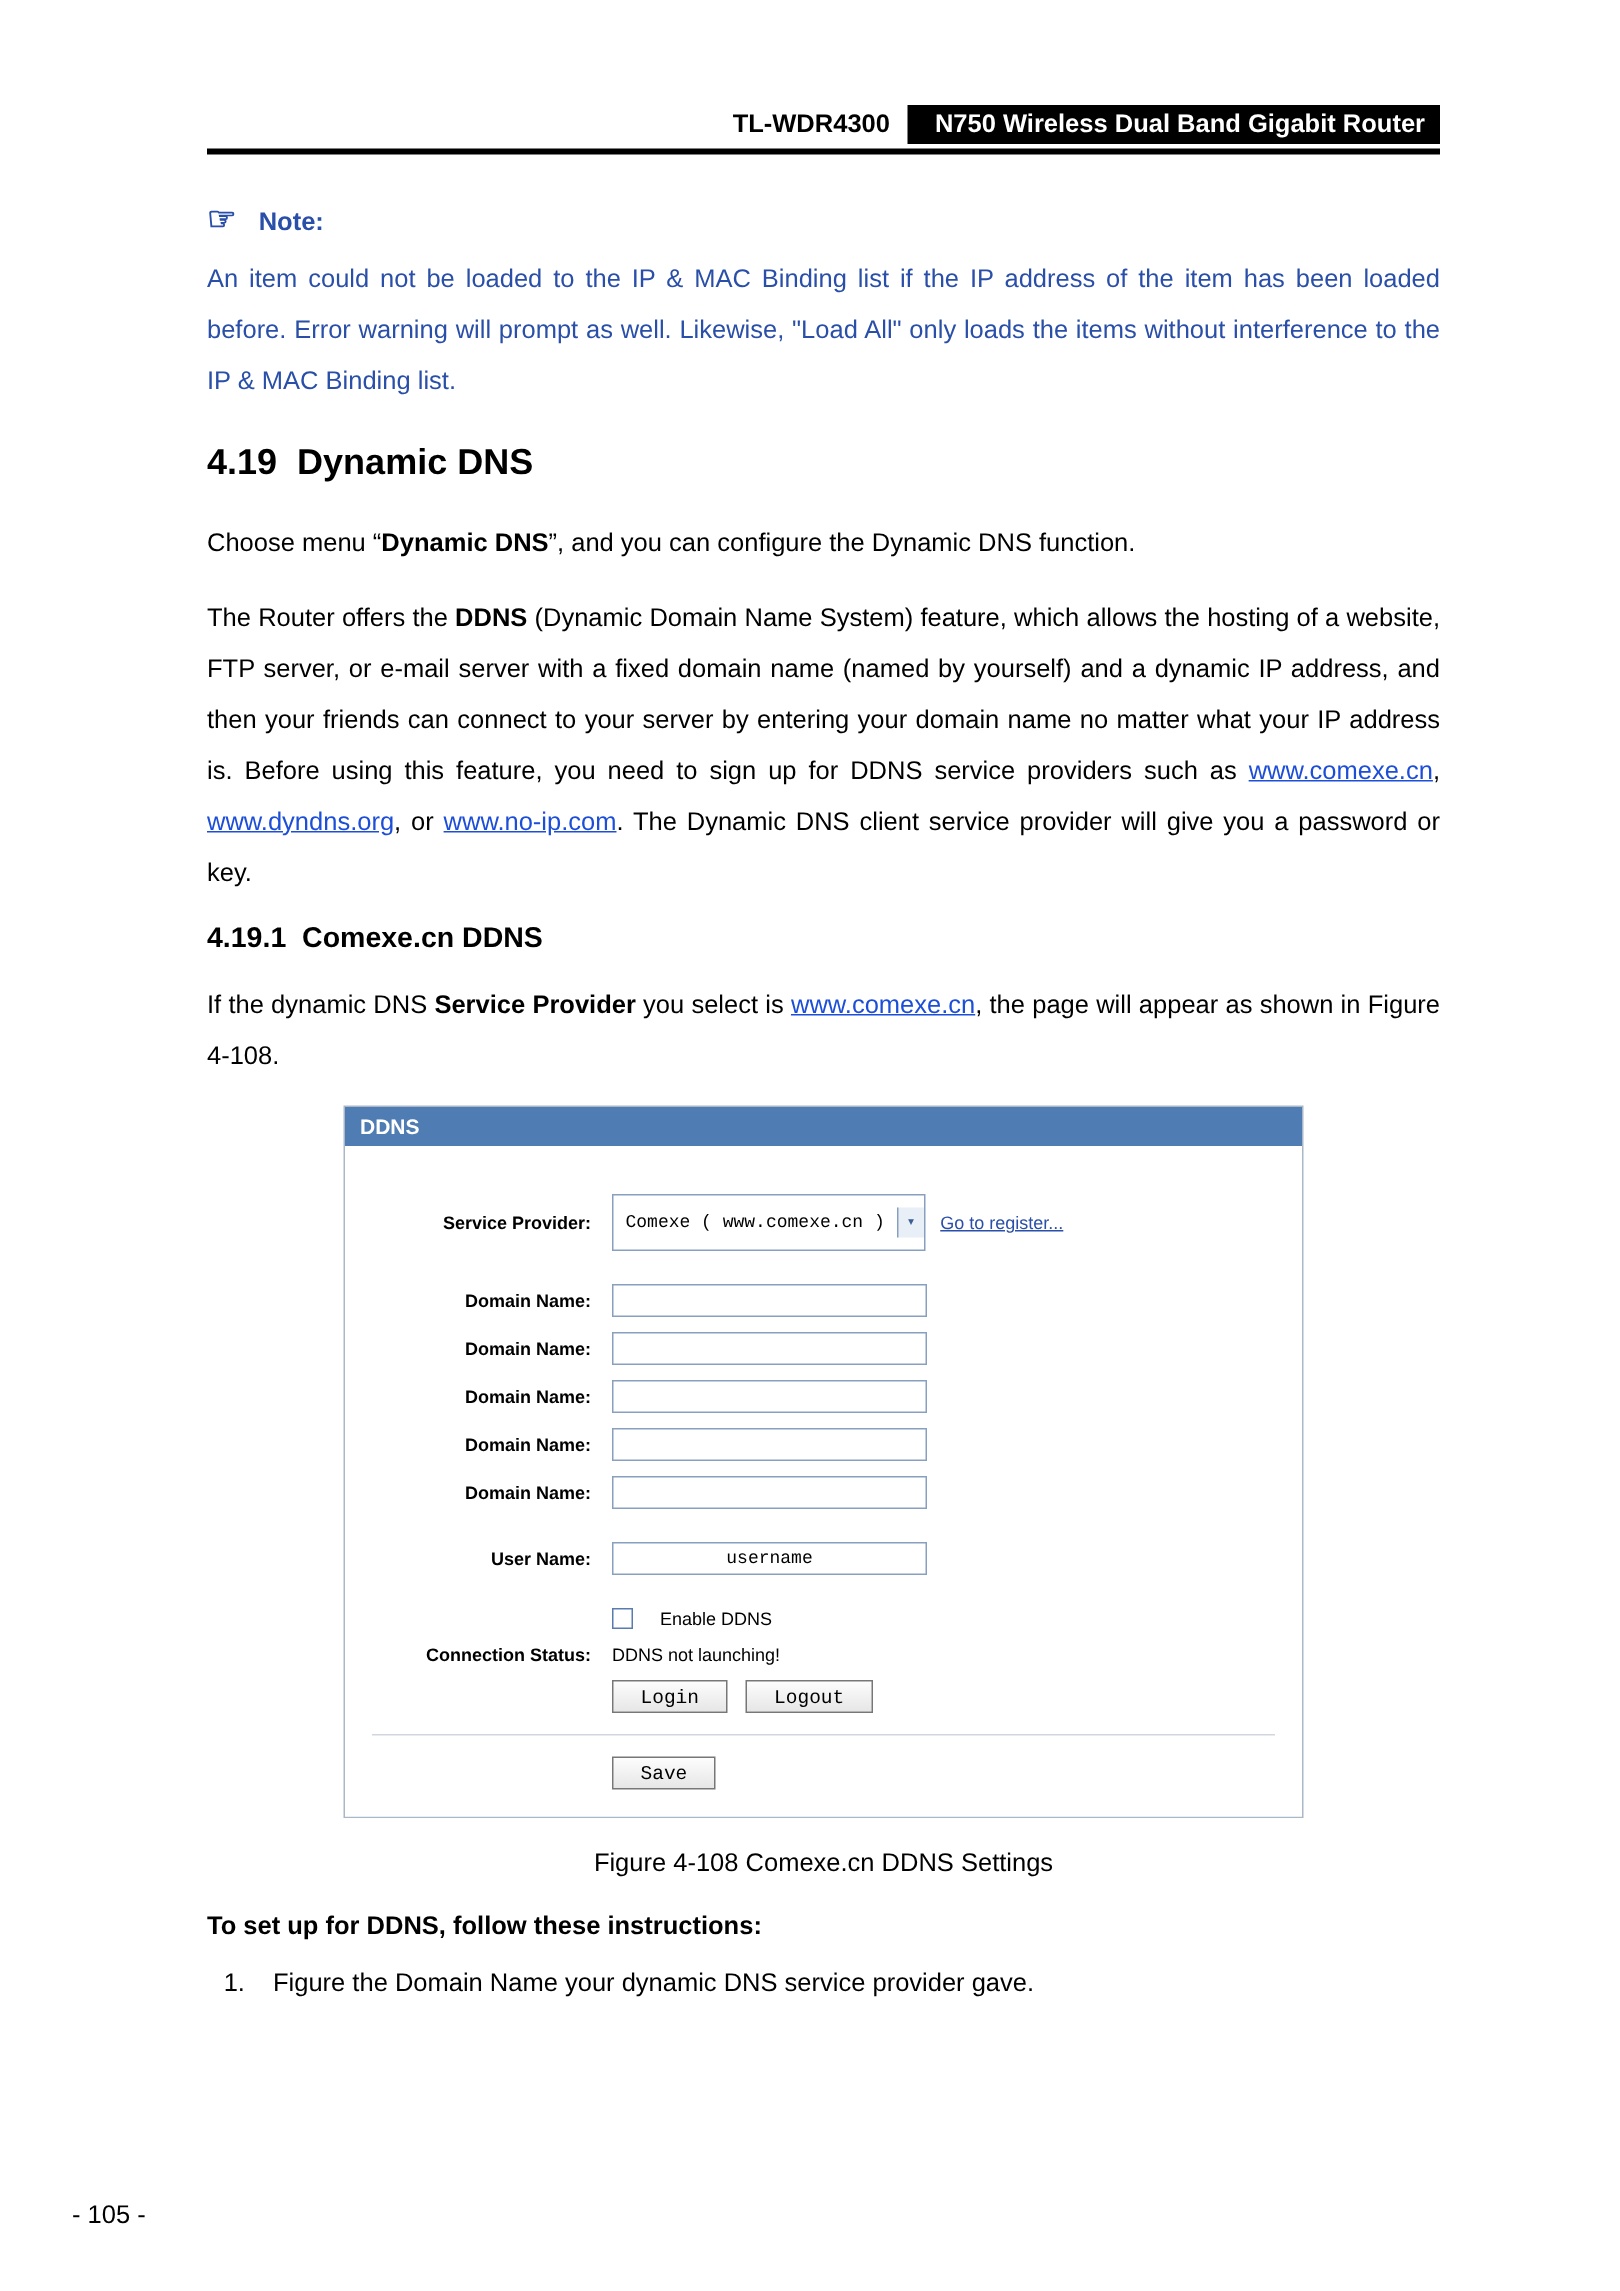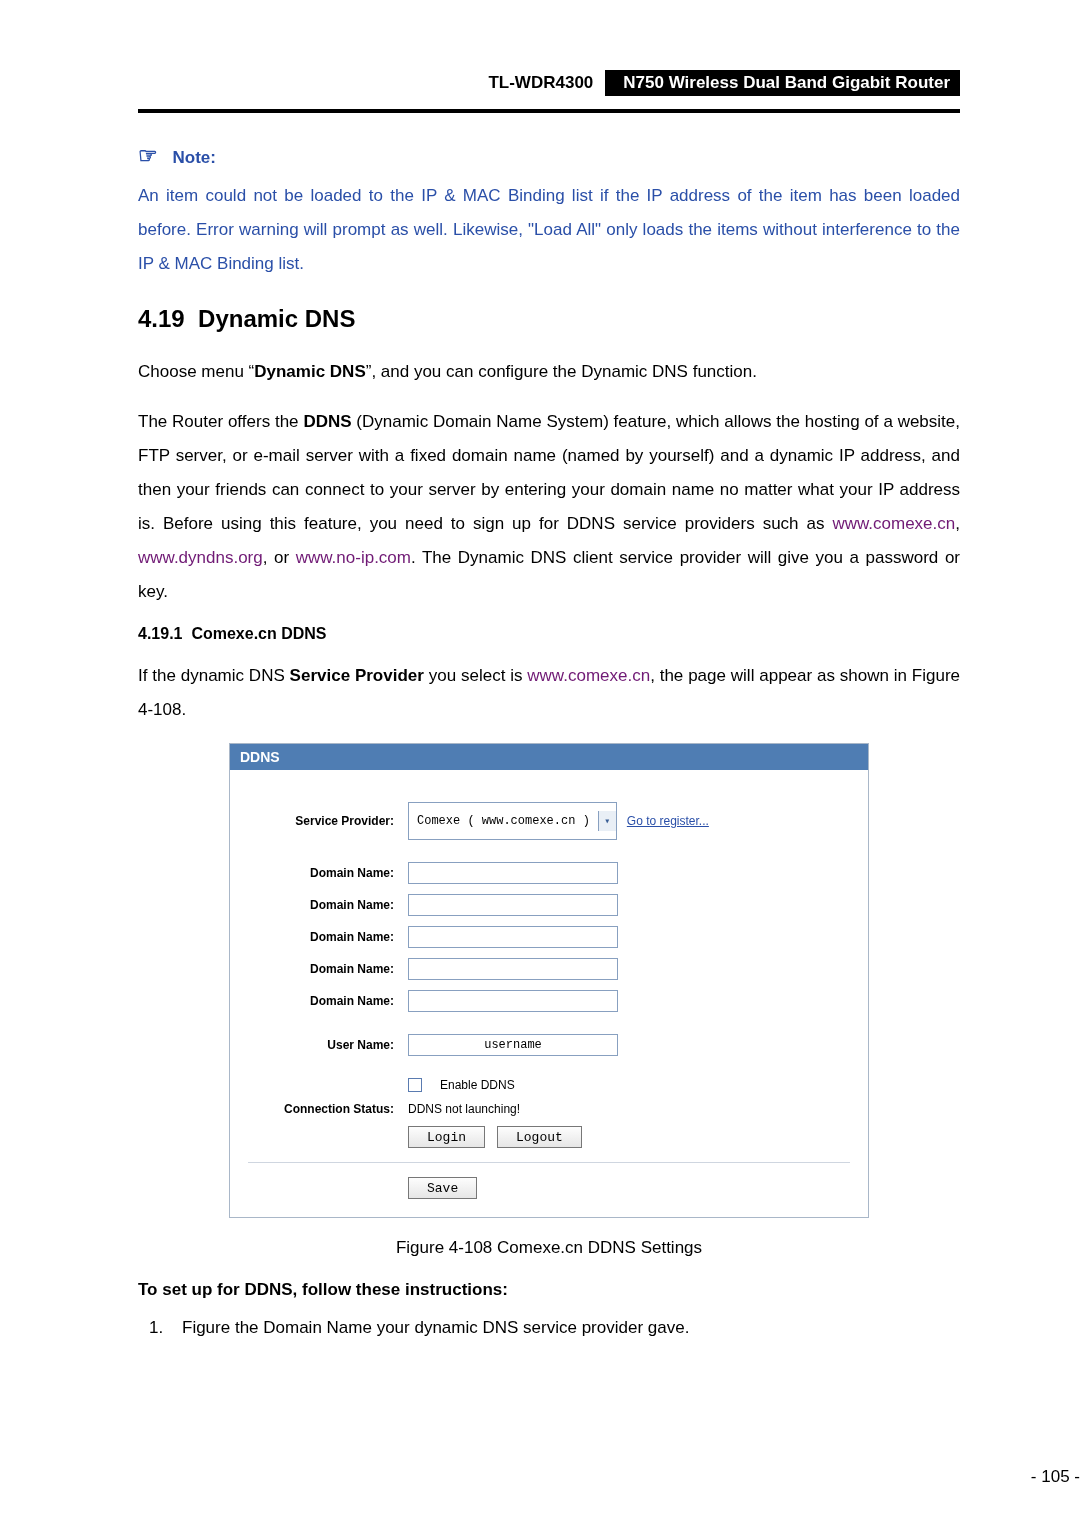--- a/index.html
+++ b/index.html
@@ -12,21 +12,21 @@
     position: relative;
   }
   .page {
     padding: 70px 120px 40px 138px;
   }
   .header-bar {
     display: flex;
     justify-content: flex-end;
     align-items: center;
     gap: 0;
-    margin-bottom: 13px;
+    margin-bottom: 3px;
   }
   .model {
     font-weight: bold;
     font-size: 17px;
     padding: 3px 12px;
   }
   .product-name {
     background: #000;
     color: #fff;
     font-weight: bold;
@@ -60,23 +60,23 @@
     font-weight: bold;
     margin: 12px 0 22px 0;
   }
   p.body {
     font-size: 17px;
     line-height: 2.0;
     text-align: justify;
     margin-bottom: 16px;
   }
   p.body .bold { font-weight: bold; }
-  a.link { color: #701a75; }
+  a.link { color: #1d4ed8; text-decoration: underline; }
   h3.subsection {
-    font-size: 16px;
+    font-size: 19px;
     font-weight: bold;
     margin: 14px 0 16px 0;
   }
   .fig-wrap {
     margin: 10px 0 20px 0;
     display: flex;
     justify-content: center;
   }
   .ddns-box {
     width: 640px;
@@ -181,22 +181,23 @@
   ol.steps {
     list-style: decimal;
     margin-left: 30px;
     font-size: 17px;
   }
   ol.steps li { padding-left: 14px; margin-bottom: 10px; }
   .page-number {
     position: absolute;
     bottom: 40px;
     left: 0; right: 0;
-    text-align: right;
-    font-size: 17px;
+    text-align: left;
+    font-size: 17px;
+    padding-left: 48px;
   }
 </style>
 </head>
 <body>
 
 <div class="page">
 
   <div class="header-bar">
     <span class="model">TL-WDR4300</span>
     <span class="product-name">N750 Wireless Dual Band Gigabit Router</span>

